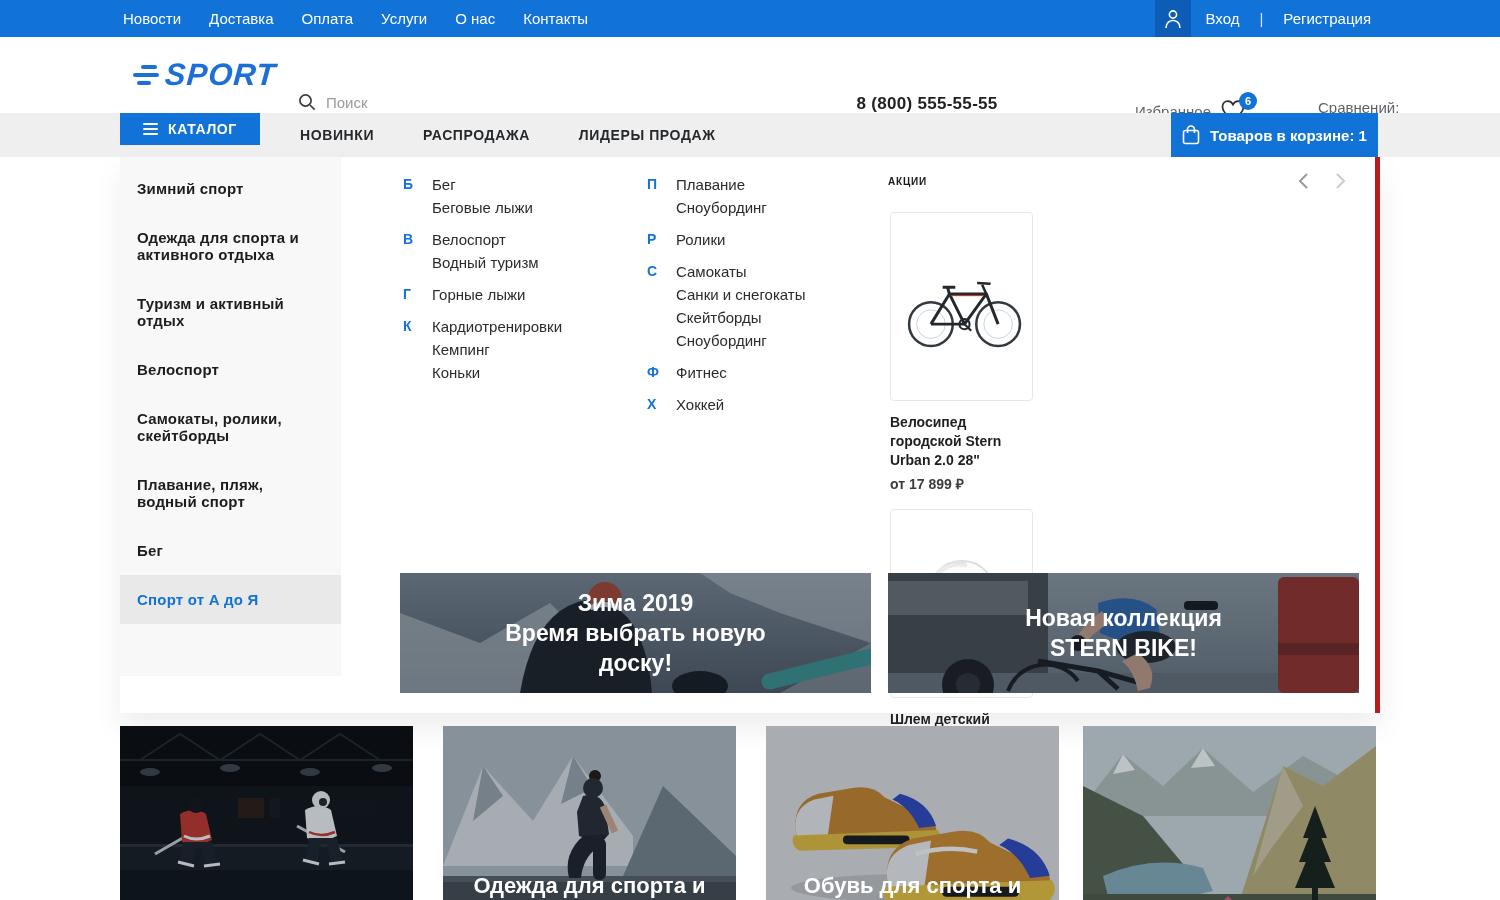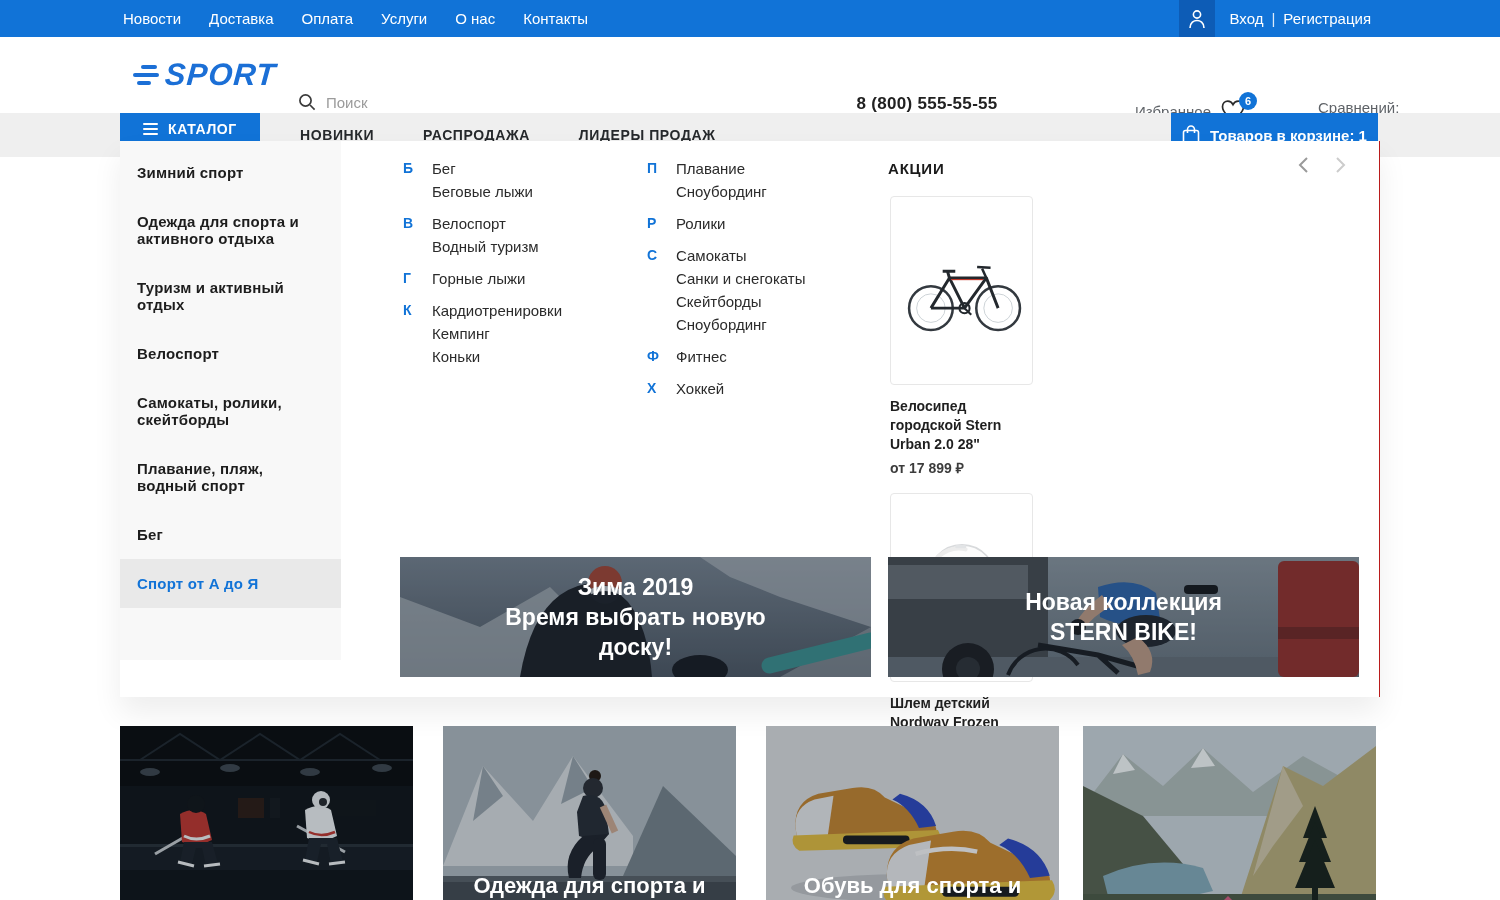--- a/index.html
+++ b/index.html
@@ -6,21 +6,21 @@
   html,body { width:1500px; height:900px; }
   body { font-family:"Liberation Sans", sans-serif; background:#fff; overflow:hidden; }
   .page { position:relative; width:1500px; height:900px; background:#fff; overflow:hidden; }
 
   
   .topbar { position:absolute; left:0; top:0; width:1500px; height:37px; background:#1173d7; display:flex; align-items:center; color:#fff; }
   .tb-links { display:flex; gap:28px; margin-left:123px; }
   .tb-link { font-size:15px; color:#fff; cursor:pointer; }
   .tb-right { margin-left:auto; display:flex; align-items:center; height:37px; margin-right:129px; }
   .tb-user { width:36px; height:37px; background:#0d5cb6; display:flex; align-items:center; justify-content:center; cursor:pointer; }
-  .tb-auth { display:flex; align-items:flex-start; gap:8px; margin-left:14px; font-size:15px; }
+  .tb-auth { display:flex; align-items:flex-start; gap:20px; margin-left:14px; font-size:15px; }
   .tb-auth span { cursor:pointer; }
   .tb-auth .sep { opacity:.85; cursor:default; }
 
   
   .header { position:absolute; left:0; top:37px; width:1500px; height:76px; background:#fff; }
   .logo { position:absolute; left:133px; top:20px; display:flex; align-items:center; cursor:pointer; }
   .logo-dashes { display:flex; flex-direction:column; gap:4px; margin-right:6px; }
   .logo-dashes i { display:block; height:4px; background:#1b6fd6; border-radius:2px; }
   .logo-dashes i:nth-child(1){ width:16px; margin-left:8px;}
   .logo-dashes i:nth-child(2){ width:26px; }
@@ -41,36 +41,36 @@
   
   .mainnav { position:absolute; left:0; top:113px; width:1500px; height:44px; background:#efefef; }
   .catalog-btn { position:absolute; left:120px; top:0; width:140px; height:32px; background:#1173d7; color:#fff; display:flex; align-items:center; justify-content:center; gap:10px; font-size:14px; font-weight:bold; letter-spacing:.6px; cursor:pointer; }
   .burger { display:flex; flex-direction:column; gap:3px; }
   .burger i { display:block; width:15px; height:2px; background:#fff; border-radius:1px; }
   .mn-items { position:absolute; left:300px; top:0; height:44px; display:flex; align-items:center; gap:49px; }
   .mn-item { font-size:14px; font-weight:bold; color:#26292c; letter-spacing:.6px; cursor:pointer; }
   .cart-btn { position:absolute; left:1171px; top:0; width:207px; height:44px; background:#1173d7; color:#fff; display:flex; align-items:center; justify-content:center; gap:10px; font-size:15px; font-weight:bold; cursor:pointer; }
 
   
-  .megapanel { position:absolute; left:120px; top:141px; width:1260px; height:556px; background:#fff; box-shadow:0 16px 28px rgba(0,0,0,.07); border-right:1px solid #b91c1c; }
+  .megapanel { position:absolute; left:120px; top:157px; width:1260px; height:556px; background:#fff; box-shadow:0 16px 28px rgba(0,0,0,.07); border-right:5px solid #b91c1c; }
   .side-menu { position:absolute; left:0; top:0; width:221px; height:519px; background:#f8f8f8; padding-top:7px; }
   .sm-item { padding:16px 18px 16px 17px; font-size:15px; font-weight:bold; color:#1d1d1d; line-height:17px; letter-spacing:.2px; cursor:pointer; }
   .sm-item.active { background:#e9e9e9; color:#1173d7; }
 
   .alpha-col { position:absolute; top:16px; width:215px; }
   .alpha-col1 { left:283px; }
   .alpha-col2 { left:527px; }
   .ag { display:flex; margin-bottom:9px; }
   .ag-letter { width:29px; font-size:14px; font-weight:bold; color:#1173d7; line-height:23px; }
   .ag-items { display:flex; flex-direction:column; }
   .ag-items a { font-size:15px; color:#2b2b2b; line-height:23px; text-decoration:none; cursor:pointer; }
 
   
   .promos { position:absolute; left:768px; top:0; width:467px; }
-  .promos-head { position:absolute; left:0; top:19px; font-size:15px; font-weight:bold; color:#1a1a1a; letter-spacing:.8px; }
+  .promos-head { position:absolute; left:0; top:19px; font-size:10px; font-weight:bold; color:#1a1a1a; letter-spacing:.8px; }
   .promo-arrows { position:absolute; right:5px; top:14px; display:flex; gap:16px; }
   .arrow { width:20px; height:20px; cursor:pointer; }
   .cards { position:absolute; left:2px; top:55px; display:flex; gap:16px;flex-direction:column; }
   .card { width:143px; cursor:pointer; }
   .card-img { width:143px; height:189px; border:1px solid #e7e7e7; border-radius:4px; background:#fff; display:flex; align-items:center; justify-content:center; }
   .card-title { margin-top:12px; font-size:14px; font-weight:bold; color:#1f1f1f; line-height:19px; min-height:57px; }
   .card-price-row { margin-top:4px; display:flex; gap:12px; align-items:baseline; }
   .price { font-size:14px; font-weight:bold; color:#3c3c3c; }
   .old-price { font-size:14px; color:#9aa0a6; text-decoration:line-through; }
 

